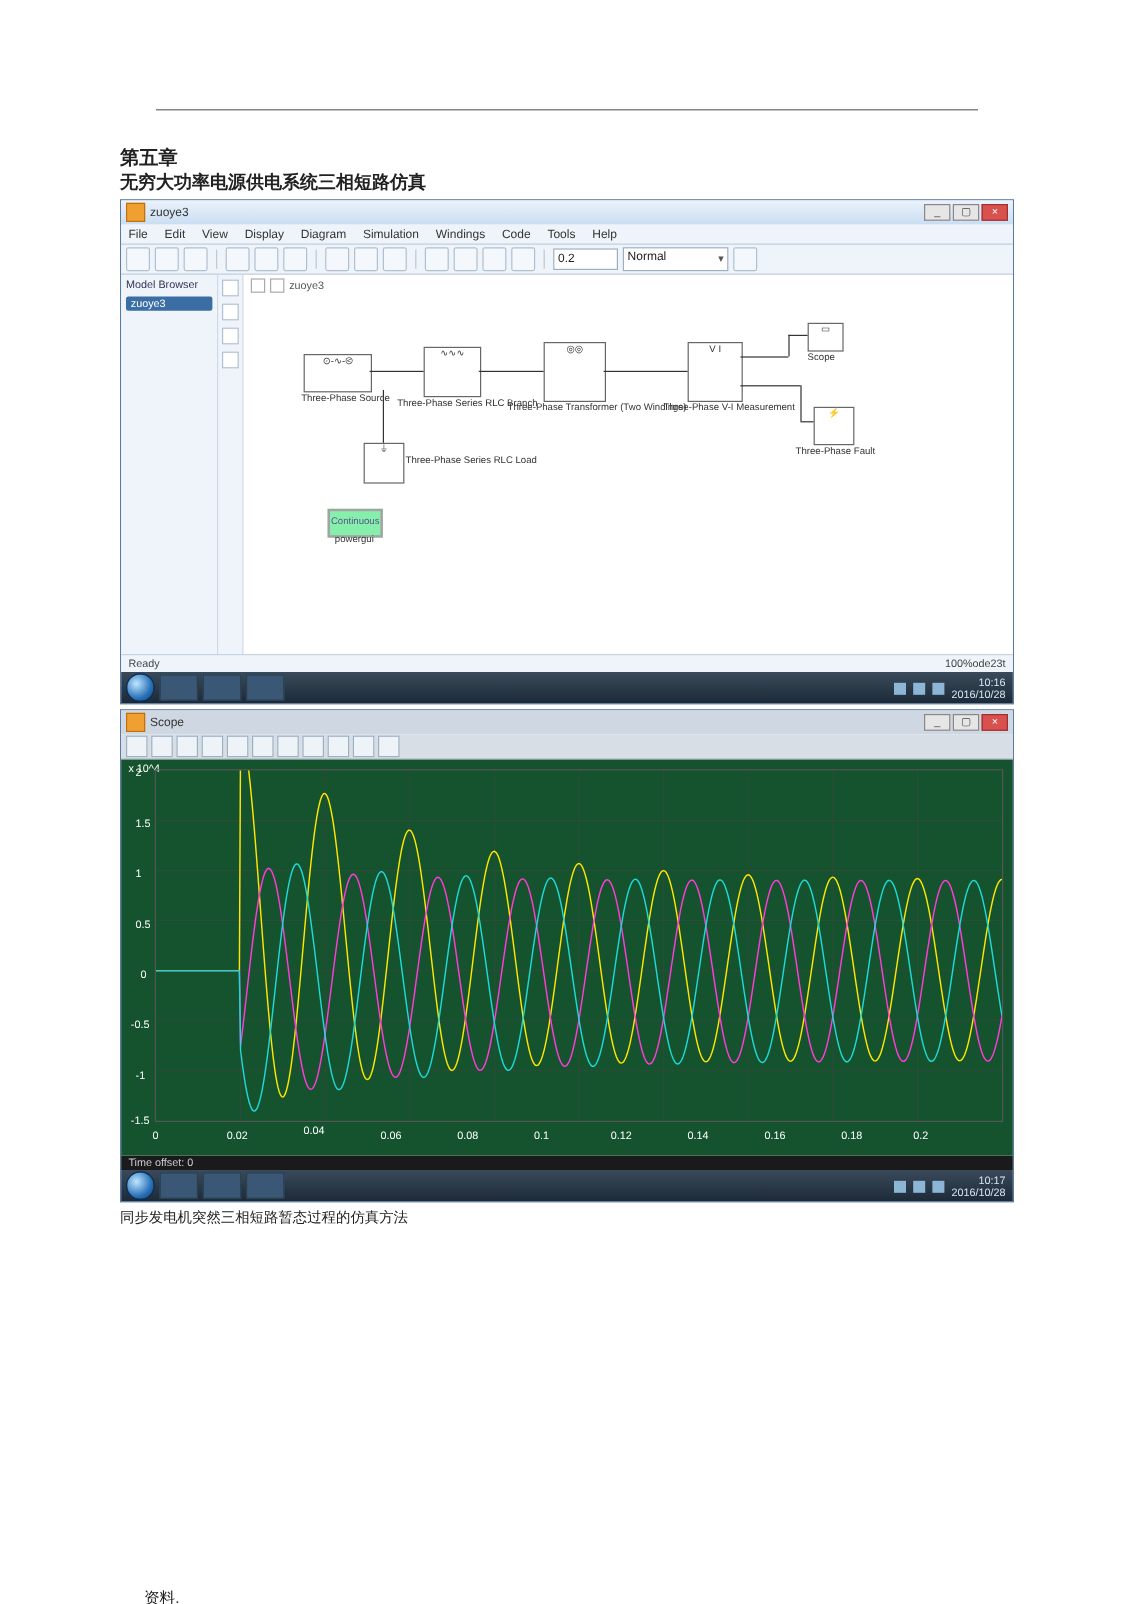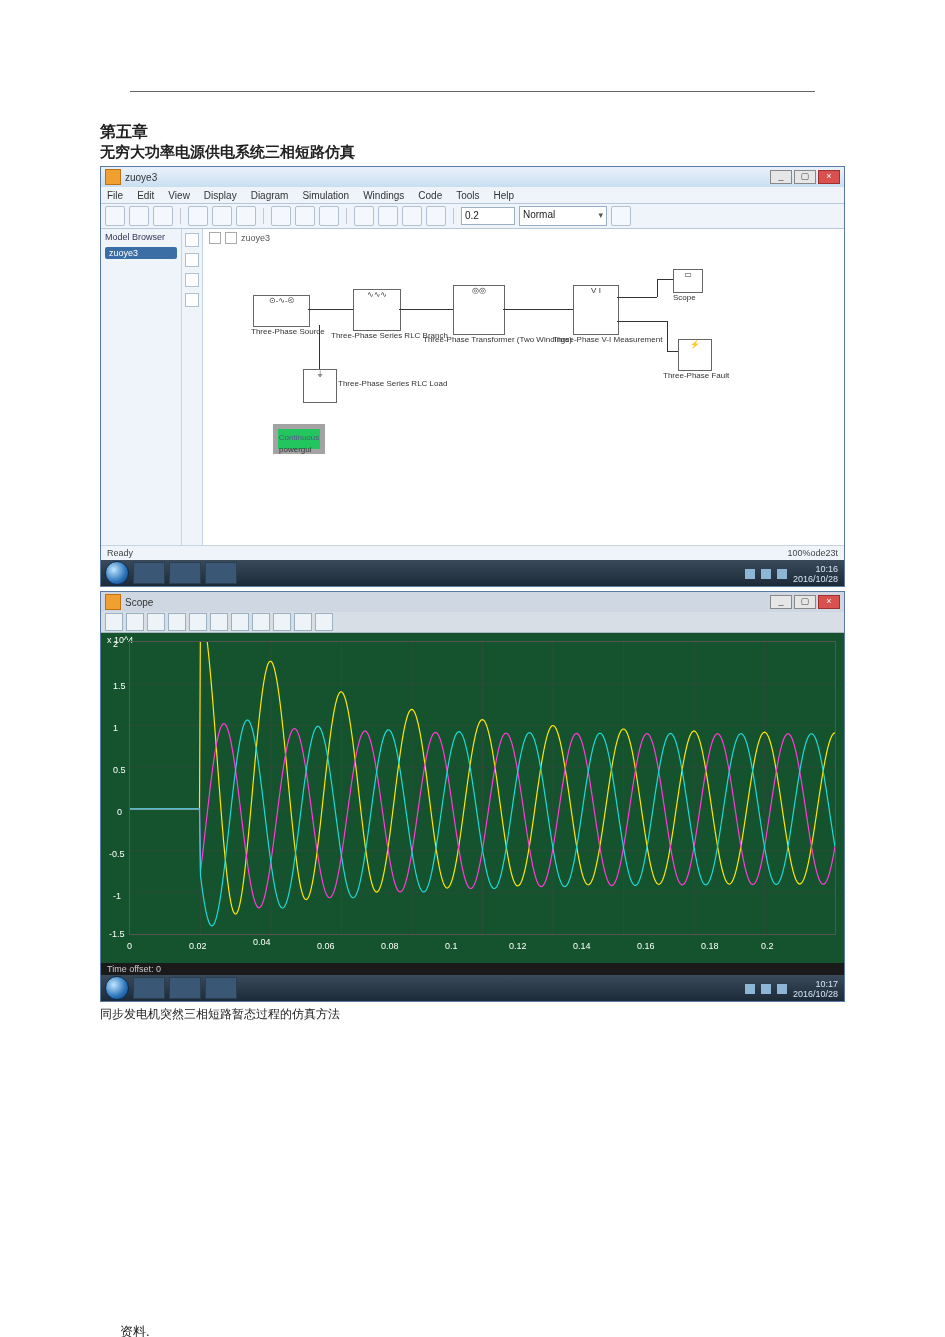--- a/index.html
+++ b/index.html
@@ -29,21 +29,21 @@
   .browser .bh{padding:3px 4px;color:#335}
   .browser .node{margin:2px 4px;background:#3b6ea5;color:#fff;padding:1px 4px;border-radius:2px;font-size:9px}
   .vtools{width:20px;background:#eef4fa;border-right:1px solid #c6d4e2;display:flex;flex-direction:column;align-items:center;padding-top:4px;gap:6px}
   .vtools span{width:12px;height:12px;border:1px solid #b0c0d0;background:#fff}
   .canvas{flex:1;background:#fff;position:relative}
   .crumb{position:absolute;left:6px;top:3px;font-size:9px;color:#555;display:flex;align-items:center;gap:4px}
   .crumb .cicon{width:10px;height:10px;border:1px solid #aaa}
   .blk{position:absolute;border:1px solid #666;background:#fff;font-size:8px;color:#333;text-align:center}
   .blabel{position:absolute;font-size:8px;color:#333;white-space:nowrap}
   .wire{position:absolute;background:#333}
-  .pblk{position:absolute;border:5px solid #a3a3a3;background:#22c55e}
+  .pblk{position:absolute;border:2px solid #a3a3a3;background:#86efac}
   .statusbar{height:14px;background:#eef4fa;border-top:1px solid #c6d4e2;display:flex;align-items:center;font-size:9px;color:#444;padding:0 6px}
   .statusbar .c{flex:1;text-align:right}
   .statusbar .r{text-align:right}
   
   .taskbar{height:26px;background:linear-gradient(#3a4a5a,#1c2a38);display:flex;align-items:center;position:relative;padding:0 4px;gap:4px}
   .orb{width:22px;height:22px;border-radius:50%;background:radial-gradient(circle at 35% 35%,#bfe6ff,#2a72b8 60%,#0d3a70);border:1px solid #0a2c55}
   .tkicon{width:30px;height:20px;background:#3a5876;border:1px solid #2a4050}
   .tray{position:absolute;right:6px;top:4px;display:flex;align-items:center;gap:6px;color:#d7e5f3;font-size:9px}
   .tray .ticon{width:10px;height:10px;background:#8db6d6}
   .clock{font-size:9px;line-height:10px;text-align:right}

